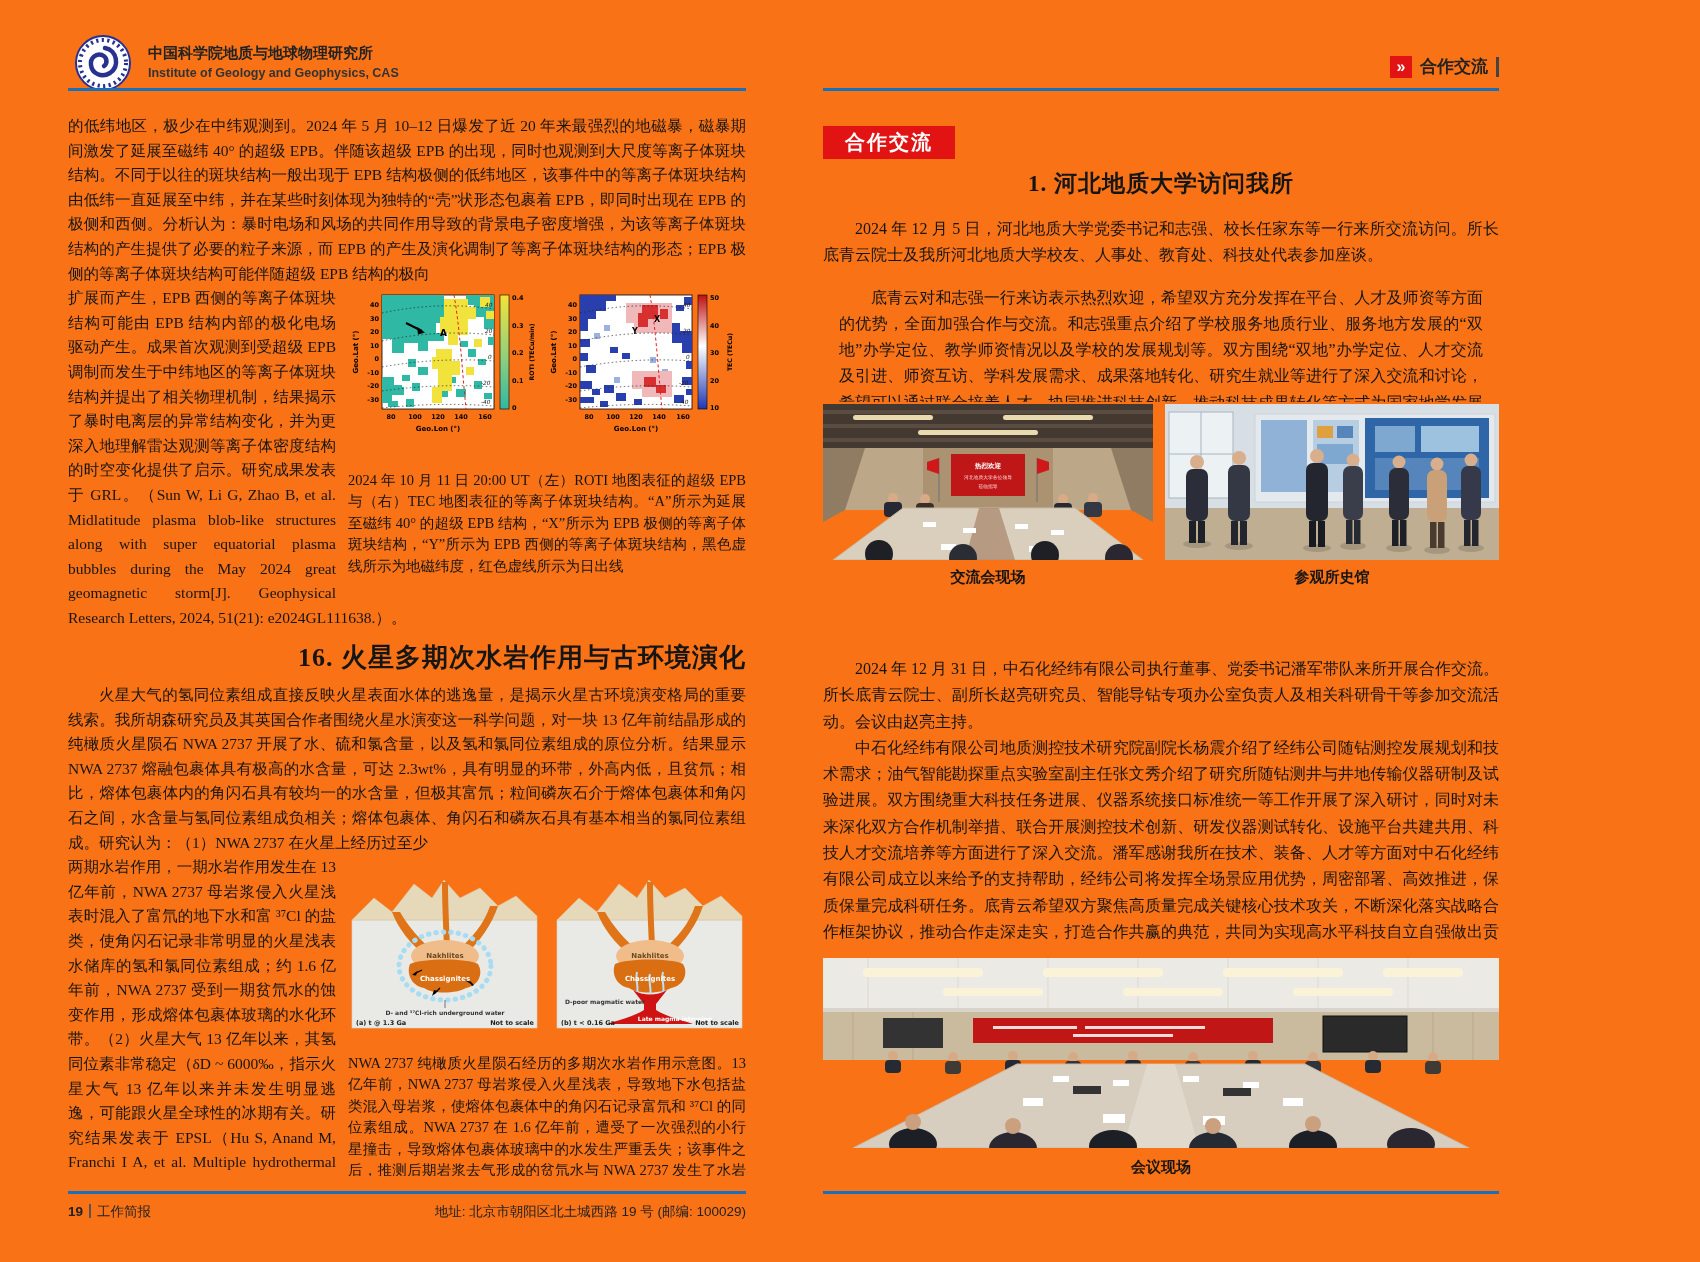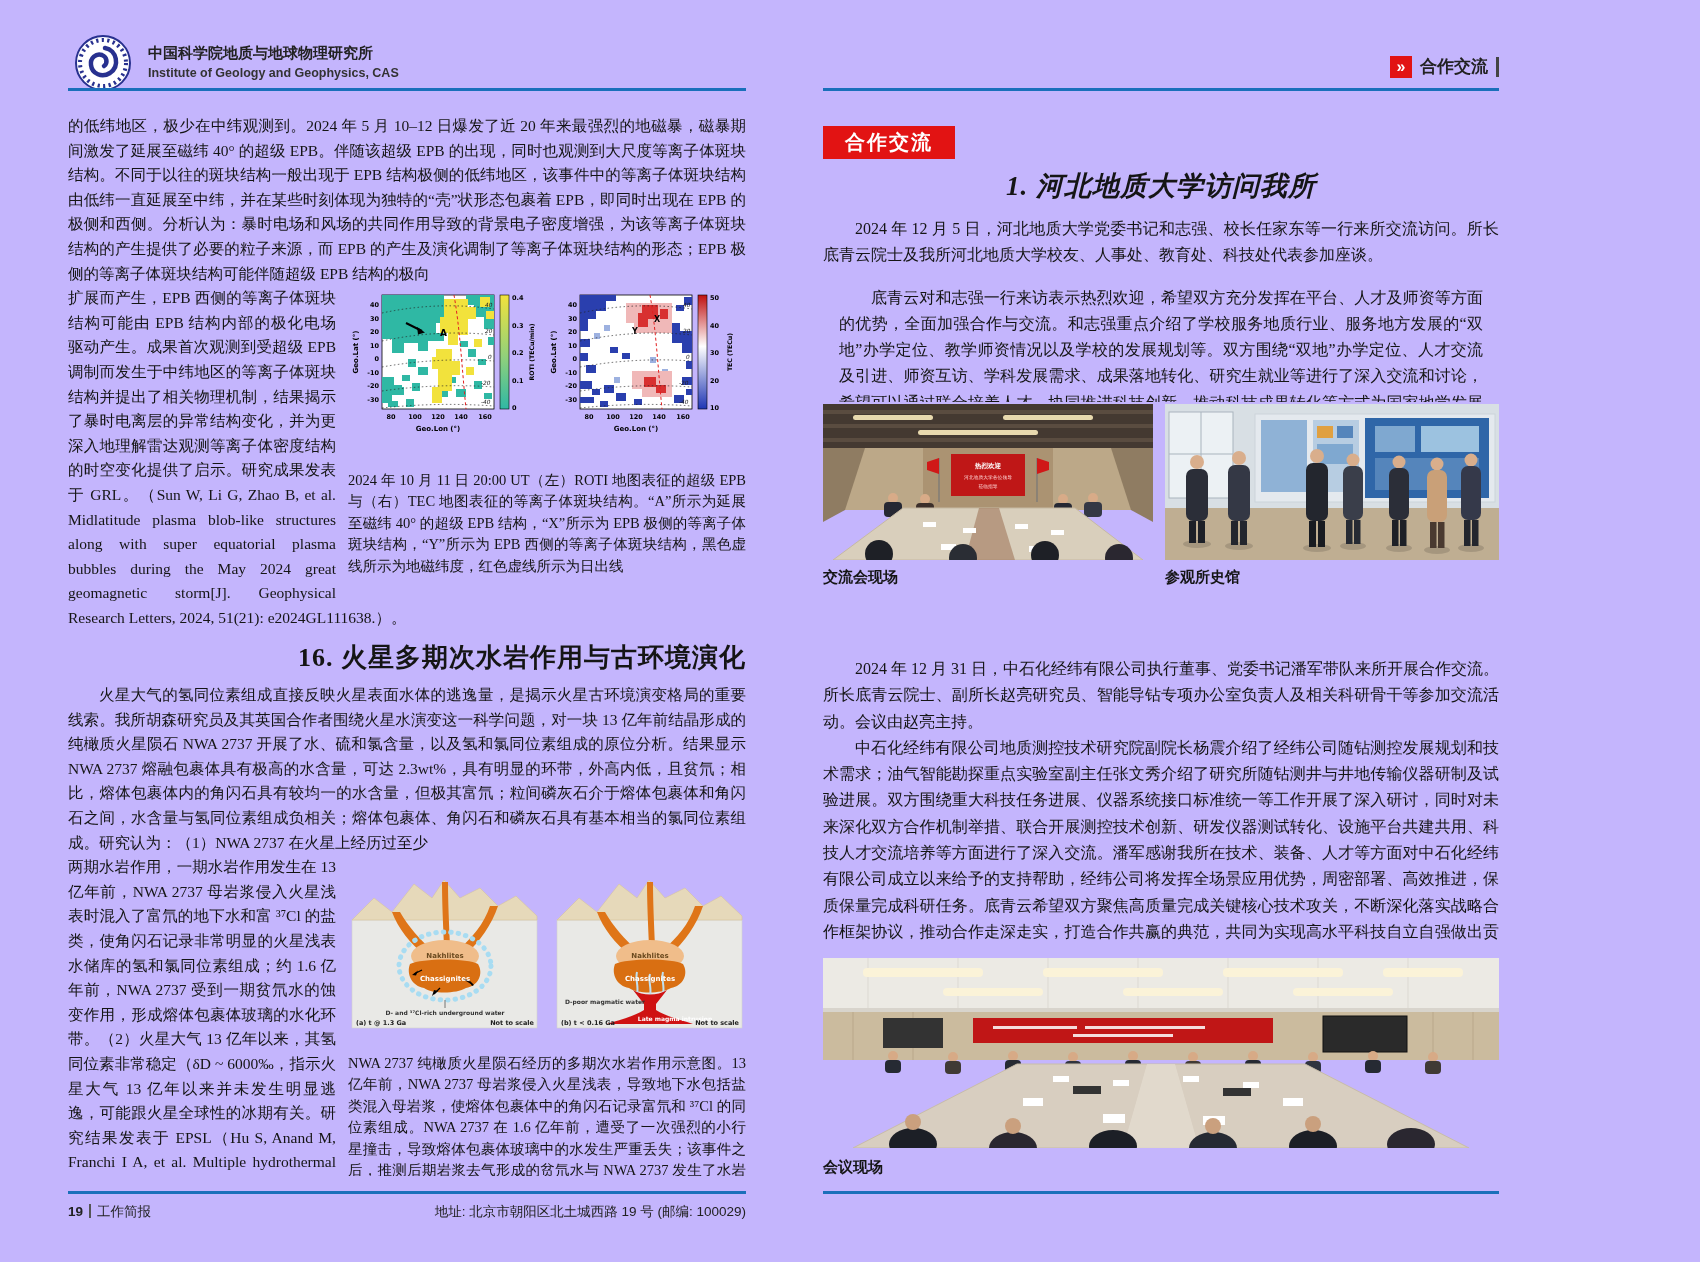--- a/index.html
+++ b/index.html
@@ -1,16 +1,16 @@
 <!DOCTYPE html>
 <html><head>
 <meta charset="utf-8">
 <style>
   html,body{margin:0;padding:0;background:#fff;}
-  .canvas{position:relative;width:1700px;height:1262px;background:#c4b5fd;overflow:hidden;
+  .canvas{position:relative;width:1700px;height:1262px;background:#f97316;overflow:hidden;
           font-family:"Liberation Serif","DejaVu Serif",serif;color:#151515;}
   .abs{position:absolute;}
   
   .pageL{left:68px;width:678px;}
   .pageR{left:823px;width:676px;}
   .rule{height:3px;background:#1a6fba;}
   
   .inst-cn{font-family:"Liberation Sans","DejaVu Sans",sans-serif;font-weight:bold;font-size:15px;color:#222;}
   .inst-en{font-family:"Liberation Sans","DejaVu Sans",sans-serif;font-weight:bold;font-size:12.5px;color:#333;margin-top:3px;}
   
@@ -21,23 +21,23 @@
   h2.sec{font-size:26px;font-weight:bold;text-align:right;margin:16px 0 12px 0;letter-spacing:1px;}
   .fig-float{float:right;width:398px;margin:3px 0 6px 12px;}
   .figcap{font-size:14.5px;line-height:21.5px;margin-top:5px;text-align:justify;color:#141414;}
   
   .tagrow{display:flex;align-items:center;justify-content:flex-end;gap:8px;font-family:"Liberation Sans","DejaVu Sans",sans-serif;}
   .tagbox{width:22px;height:22px;background:#e21313;color:#fff;display:flex;align-items:center;justify-content:center;
           font-weight:bold;font-size:16px;line-height:1;}
   .taglabel{font-size:17px;font-weight:bold;color:#222;padding-right:8px;border-right:3px solid #444;line-height:20px;}
   .badge{background:#e21313;color:#fff;font-weight:bold;font-size:20px;width:132px;height:33px;
          display:flex;align-items:center;justify-content:center;letter-spacing:2px;}
-  h2.secR{font-size:27px;font-weight:bold;text-align:center;margin:0;letter-spacing:1px;font-style:italic;}
+  h2.secR{font-size:23px;font-weight:bold;text-align:center;margin:0;letter-spacing:1px;}
   .rtext{font-size:16px;line-height:26.3px;text-align:justify;}
-  .photocap{font-size:15px;font-weight:bold;}
+  .photocap{font-size:15px;text-align:center;font-weight:bold;}
   
   .foot{font-family:"Liberation Sans","DejaVu Sans",sans-serif;font-size:13.5px;color:#222;display:flex;justify-content:space-between;align-items:center;}
   .pgnum{font-weight:bold;}
   .vbar{display:inline-block;width:2px;height:14px;background:#555;margin:0 6px;vertical-align:-2px;}
   svg text{font-family:"DejaVu Sans","Liberation Sans",sans-serif;}
 </style>
 </head>
 <body>
 
 <div class="canvas">

